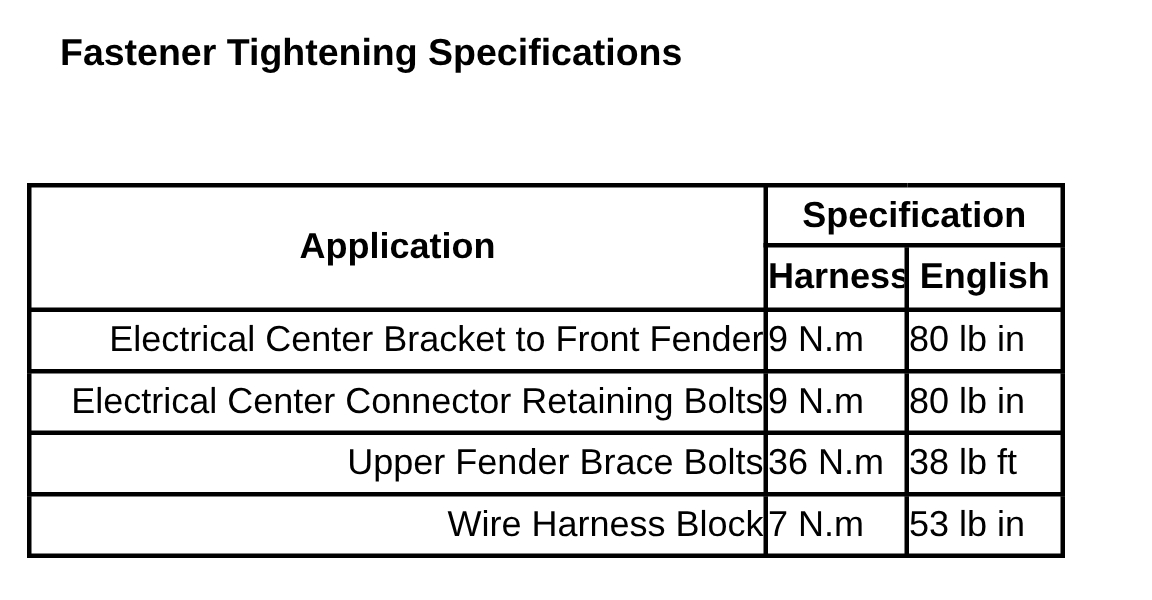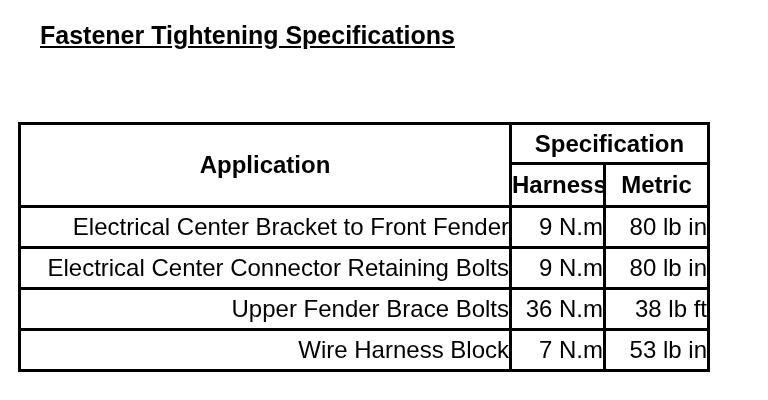--- a/index.html
+++ b/index.html
@@ -18,21 +18,20 @@
   }
   .page-title {
     position: absolute;
     left: 40px;
     top: 22px;
     margin: 0;
     font-size: 25px;
     font-weight: bold;
     line-height: 1.1;
     white-space: nowrap;
-    text-decoration: underline;
   }
   table.spec-table {
     position: absolute;
     left: 18px;
     top: 122px;
     border-collapse: collapse;
     table-layout: fixed;
     width: 689px;
   }
   table.spec-table td {
@@ -53,21 +52,21 @@
   }
   tr.hrow1 td { height: 37px; }
   tr.hrow2 td { height: 40px; }
   tr.data-row td { height: 38px; }
   td.app-cell {
     text-align: right;
     padding-left: 4px;
     vertical-align: middle;
   }
   td.val-cell {
-    text-align: right;
+    text-align: left;
     vertical-align: middle;
   }
 </style>
 </head>
 <body>
 
 <div class="canvas">
 
   <h1 class="page-title">Fastener Tightening Specifications</h1>
 
@@ -77,21 +76,21 @@
       <col style="width:94px">
       <col style="width:104px">
     </colgroup>
     <tbody>
       <tr class="hrow1">
         <td class="hdr app-hdr" rowspan="2">Application</td>
         <td class="hdr" colspan="2">Specification</td>
       </tr>
       <tr class="hrow2">
         <td class="hdr">Harness</td>
-        <td class="hdr">Metric</td>
+        <td class="hdr">English</td>
       </tr>
 
       <tr class="data-row">
         <td class="app-cell">Electrical Center Bracket to Front Fender</td>
         <td class="val-cell">9 N.m</td>
         <td class="val-cell">80 lb in</td>
       </tr>
 
       <tr class="data-row">
         <td class="app-cell">Electrical Center Connector Retaining Bolts</td>

